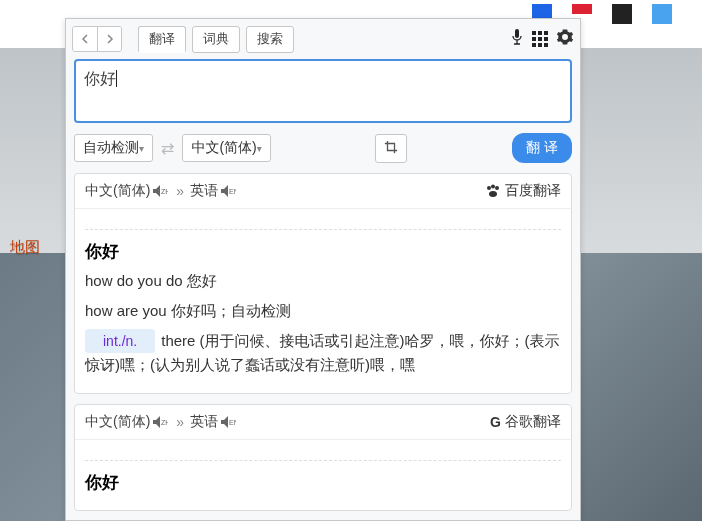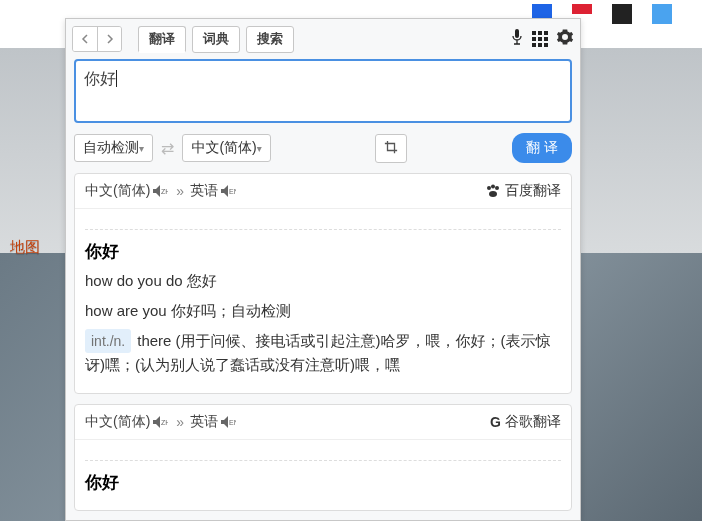--- a/index.html
+++ b/index.html
@@ -39,21 +39,21 @@
     padding: 4px 6px;
     gap: 6px;
     height: 40px;
   }
   .nav-btns { display: flex; border: 1px solid #c7c7c7; border-radius: 3px; overflow: hidden; }
   .nav-btns button {
     width: 24px; height: 24px; background: #fff; border: none; cursor: pointer;
     display: flex; align-items: center; justify-content: center; color: #888;
   }
   .nav-btns button + button { border-left: 1px solid #c7c7c7; }
-  .tabs { display: flex; gap: 6px; margin-left: 10px; font-weight: bold; }
+  .tabs { display: flex; gap: 6px; margin-left: 10px; }
   .tab {
     border: 1px solid #c7c7c7; background: #fff; border-radius: 3px;
     padding: 3px 10px; font-size: 13px; color: #444; cursor: pointer;
   }
   .tab.selected { border-bottom: 2px solid #fff; position: relative; }
   .head-right { margin-left: auto; display: flex; gap: 8px; align-items: center; color: #222; }
   .head-right svg, .head-right .grid-icon, .head-right .gear { cursor: pointer; }
   .grid-icon { display: grid; grid-template-columns: repeat(3,4px); grid-template-rows: repeat(3,4px); gap: 2px; }
   .grid-icon i { background: #222; }
   .gear { font-size: 18px; }
@@ -95,22 +95,22 @@
   }
   .speaker { display:inline-flex; align-items:center; justify-content:center; width:20px; height:16px; color:#666; }
   .arrow-sep { margin: 0 6px; color: #888; }
   .provider { margin-left: auto; display: flex; align-items: center; gap: 4px; font-size: 14px; color: #333; }
   .card-body { padding: 10px 10px; }
   .tr-main { font-size: 16px; color: #333; }
   .divider { border-top: 1px dashed #ddd; margin: 10px 0; }
   .kw { font-weight: bold; font-size: 17px; margin-bottom: 6px; }
   .dict-line { font-size: 15px; color: #333; margin-bottom: 6px; line-height: 1.6; }
   .pos-badge {
-    display: inline-block; background: #e2effb; color: #737373;
-    border-radius: 3px; padding: 1px 6px; font-size: 14px; margin-right: 6px;
+    display: inline-block; background: #e2effb; color: #6d28d9;
+    border-radius: 3px; padding: 1px 18px; font-size: 14px; margin-right: 6px;
   }
 </style>
 </head>
 <body>
 
 <div class="bg-top"></div>
 <div class="bg-mid"></div>
 <div class="bg-bot"></div>
 <div class="label-map">地图</div>
 <div class="toolbar-colors">

